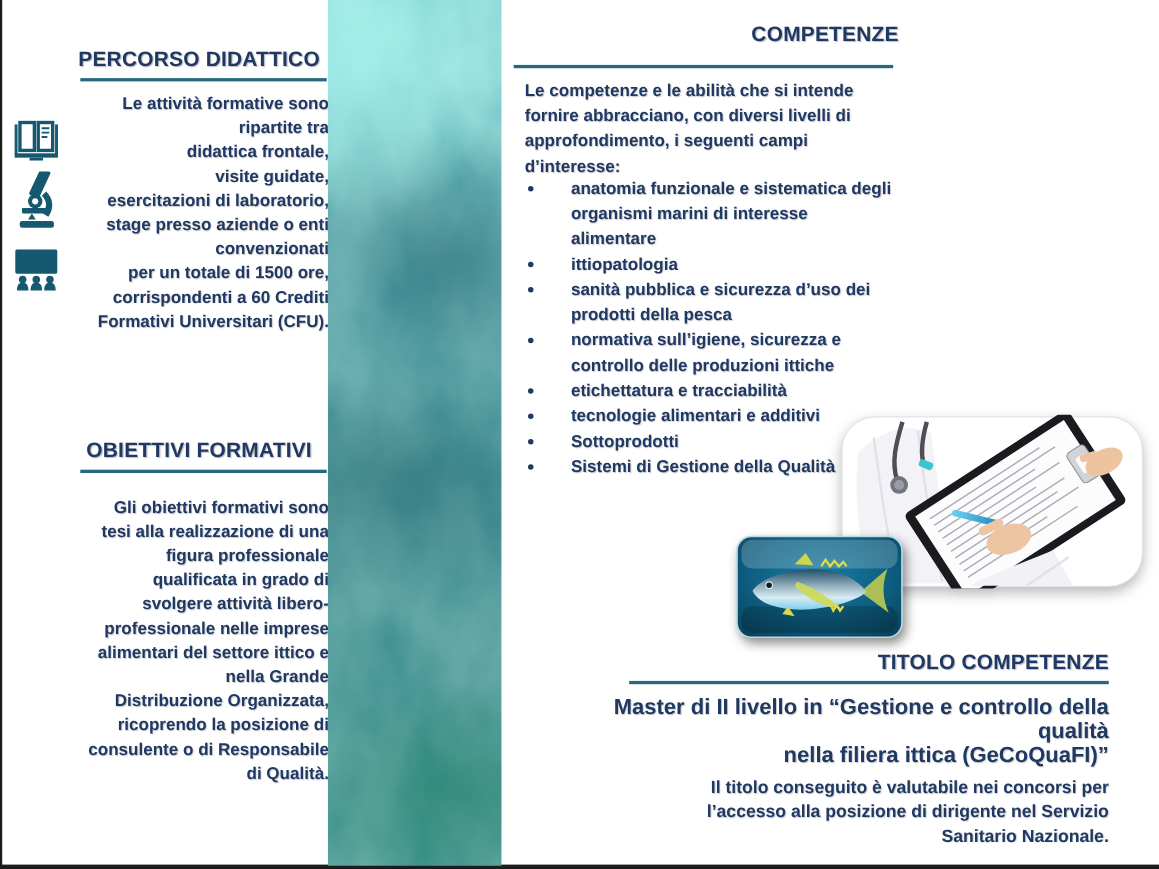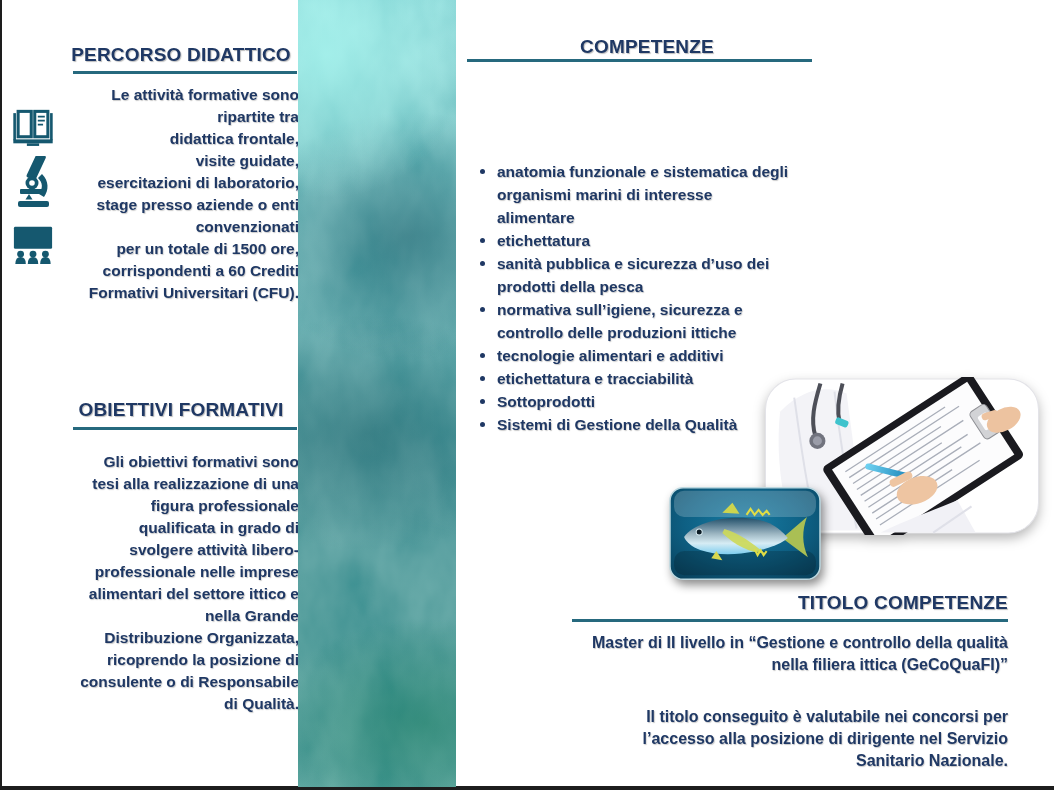--- a/index.html
+++ b/index.html
@@ -19,21 +19,21 @@
               white-space:pre-line; text-shadow:.8px .9px 1px rgba(110,110,110,.38); }
   .r { text-align:right; }
 
   
   .rail-icon { position:absolute; }
 
   
   .bullets { position:absolute; left:478px; top:160px; width:345px; margin:0; padding:0;
              list-style:none; font-size:15.5px; line-height:23px;
              text-shadow:.8px .9px 1px rgba(110,110,110,.38); }
-  .bullets li { display:flex; align-items:flex-start; }
+  .bullets li { display:flex; align-items:flex-start;gap:22px; }
   .dot { flex:0 0 auto; width:5px; height:5px; border-radius:50%; background:#1f3864;
          margin:9px 12px 0 2px; }
   .btext { white-space:pre-line; }
 
   
   .ocean { position:absolute; left:298px; top:0; width:158px; height:787px; overflow:hidden; }
   .ocean svg { display:block; width:100%; height:100%; }
   .ocean-overlay { position:absolute; inset:0;
     background:
       radial-gradient(ellipse 130% 26% at 18% 7%,  rgba(170,246,240,.80), rgba(170,246,240,0) 70%),
@@ -136,51 +136,55 @@
                     0.55 0 0 0 0.38
                     0.50 0 0 0 0.42
                     0    0 0 0 1"></feColorMatrix>
         </filter>
       </defs>
       <rect width="158" height="787" filter="url(#oceanNoise)"></rect>
     </svg>
     <div class="ocean-overlay"></div>
   </div>
 
-  <div class="sec-title" style="left:477px; top:36px; width:340px; text-align:center;">COMPETENZE</div>
+  <div class="sec-title" style="left:477px; top:21px; width:340px; text-align:right;">COMPETENZE</div>
   <div class="rule" style="left:467px; top:59px; width:345px;"></div>
+  <div class="body-txt" style="left:477px; top:71px; width:345px; line-height:23px;">Le competenze e le abilità che si intende
+fornire abbracciano, con diversi livelli di
+approfondimento, i seguenti campi
+d’interesse:</div>
 
   <ul class="bullets">
     <li>
         <span class="dot"></span>
         <span class="btext">anatomia funzionale e sistematica degli
 organismi marini di interesse
 alimentare</span>
       </li>
     <li>
         <span class="dot"></span>
-        <span class="btext">etichettatura</span>
+        <span class="btext">ittiopatologia</span>
       </li>
     <li>
         <span class="dot"></span>
         <span class="btext">sanità pubblica e sicurezza d’uso dei
 prodotti della pesca</span>
       </li>
     <li>
         <span class="dot"></span>
         <span class="btext">normativa sull’igiene, sicurezza e
 controllo delle produzioni ittiche</span>
       </li>
     <li>
         <span class="dot"></span>
+        <span class="btext">etichettatura e tracciabilità</span>
+      </li>
+    <li>
+        <span class="dot"></span>
         <span class="btext">tecnologie alimentari e additivi</span>
-      </li>
-    <li>
-        <span class="dot"></span>
-        <span class="btext">etichettatura e tracciabilità</span>
       </li>
     <li>
         <span class="dot"></span>
         <span class="btext">Sottoprodotti</span>
       </li>
     <li>
         <span class="dot"></span>
         <span class="btext">Sistemi di Gestione della Qualità</span>
       </li>
   </ul>
@@ -252,19 +256,19 @@
         <path d="M48 26 C 62 30 76 40 88 50 C 74 50 58 42 46 30 Z" fill="#cdd958" opacity="0.9"></path>
         <path d="M40 48 l6 9 l-11 -2 z" fill="#d8d84e"></path>
         <path d="M78 46 l3 6 l3 -5 l3 5 l3 -4" stroke="#e0dd45" stroke-width="2" fill="none"></path>
         <circle cx="23" cy="29" r="3" fill="#0c1c26" stroke="#d8ecf4" stroke-width="1"></circle>
       </g>
     </svg>
   </div>
 
   <div class="sec-title" style="left:700px; top:592px; width:308px; text-align:right;">TITOLO COMPETENZE</div>
   <div class="rule" style="left:572px; top:619px; width:436px;"></div>
-  <div class="body-txt r" style="left:540px; top:632px; width:468px; font-size:16px;">Master di II livello in “Gestione e controllo della qualità
+  <div class="body-txt r" style="left:540px; top:632px; width:468px; font-size:20px;">Master di II livello in “Gestione e controllo della qualità
 nella filiera ittica (GeCoQuaFI)”</div>
   <div class="body-txt r" style="left:540px; top:686px; width:468px; font-size:16px;margin-top:20px;">Il titolo conseguito è valutabile nei concorsi per
 l’accesso alla posizione di dirigente nel Servizio
 Sanitario Nazionale.</div>
 
 </div>
 
 </body></html>

